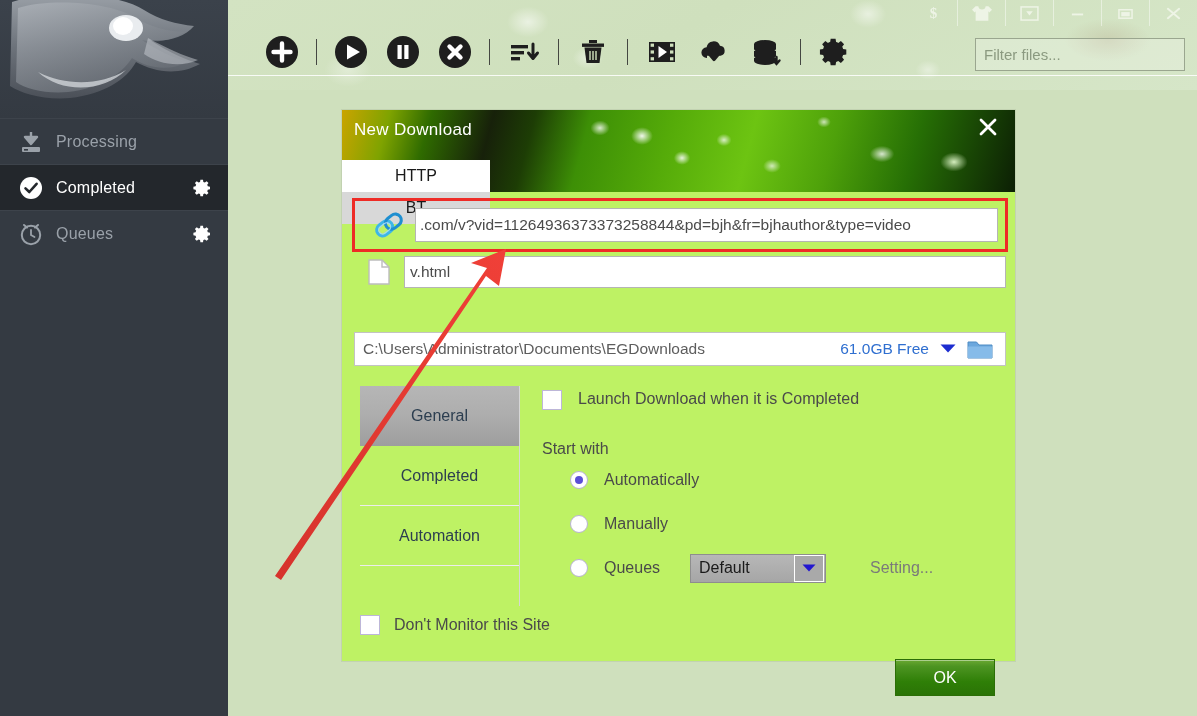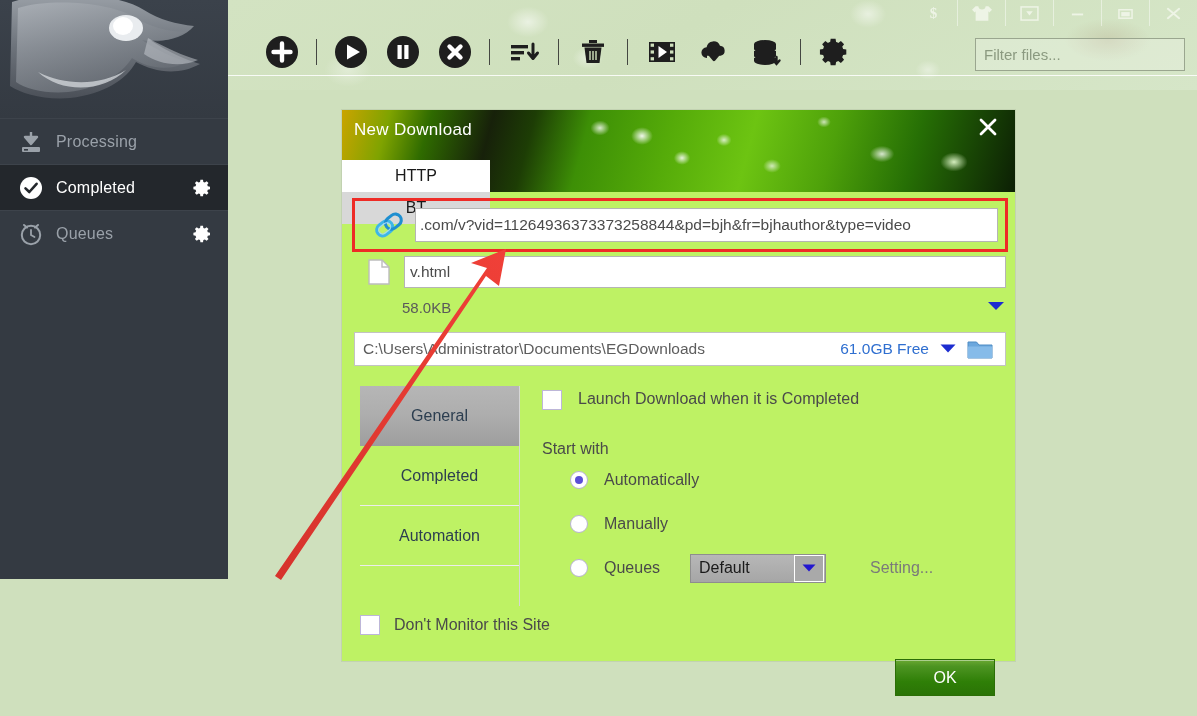--- a/index.html
+++ b/index.html
@@ -26,21 +26,21 @@
     content: ""; position: absolute; left: 0; right: 0; top: 75px; height: 1px;
     background: rgba(255,255,255,.85);
   }
   #bg-lower {
     position: absolute; left: 228px; top: 90px; right: 0; bottom: 0;
     background: #cfe0bd;
   }
 
   
   #sidebar {
-    position: absolute; left: 0; top: 0; width: 228px; height: 579px;
+    position: absolute; left: 0; top: 0; width: 228px; height: 716px;
     background: #343a42; z-index: 5;
   }
   #logo-panel {
     position: relative; height: 118px; overflow: hidden;
     background: linear-gradient(180deg,#3b424b 0%, #343a42 100%);
   }
   .hawk {
     position: absolute; left: 8px; top: -6px; width: 212px; height: 124px;
   }
   .side-item {
@@ -450,28 +450,20 @@
   <div id="file-row">
     <span id="file-icon">
       <svg viewBox="0 0 22 26" width="22" height="26">
         <path d="M1 1 H14 L21 8 V25 H1 Z" fill="#ffffff" stroke="#bdbdbd" stroke-width="1.4"></path>
         <path d="M14 1 V8 H21" fill="none" stroke="#bdbdbd" stroke-width="1.4"></path>
       </svg>
     </span>
     <input id="file-input" value="v.html" style="">
   </div>
 
-  <div id="size-row">
-    <span id="size-text">58.0KB</span>
-    <span>
-      <svg viewBox="0 0 20 12" width="20" height="12">
-        <path d="M2 2 L10 10 L18 2 Z" fill="#1c2dd0"></path>
-      </svg>
-    </span>
-  </div>
 
   <div id="path-row">
     <span id="path-text">C:\Users\Administrator\Documents\EGDownloads</span>
     <span id="free-text">61.0GB Free</span>
     <span>
       <svg viewBox="0 0 18 11" width="18" height="11">
         <path d="M1.5 1.5 L9 9.5 L16.5 1.5 Z" fill="#1c2dd0"></path>
       </svg>
     </span>
     <span id="folder-icon">

